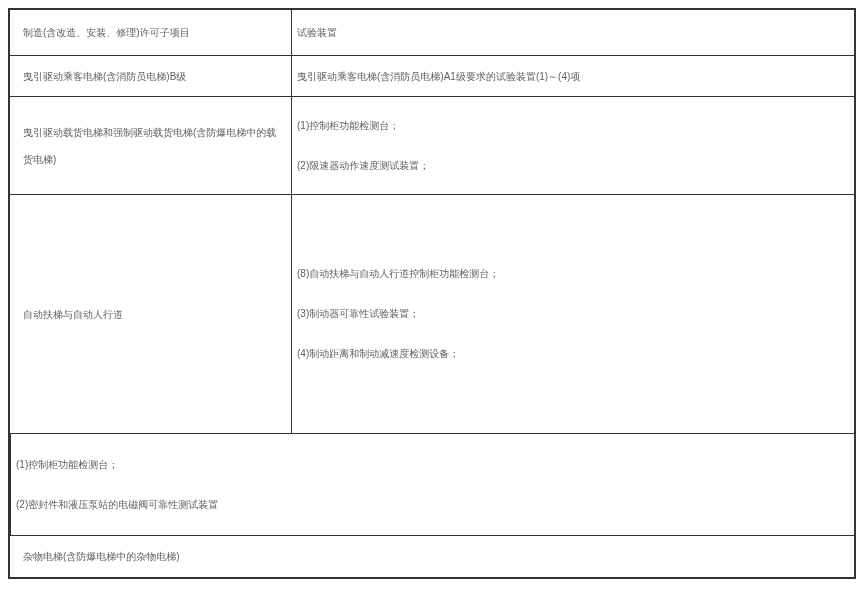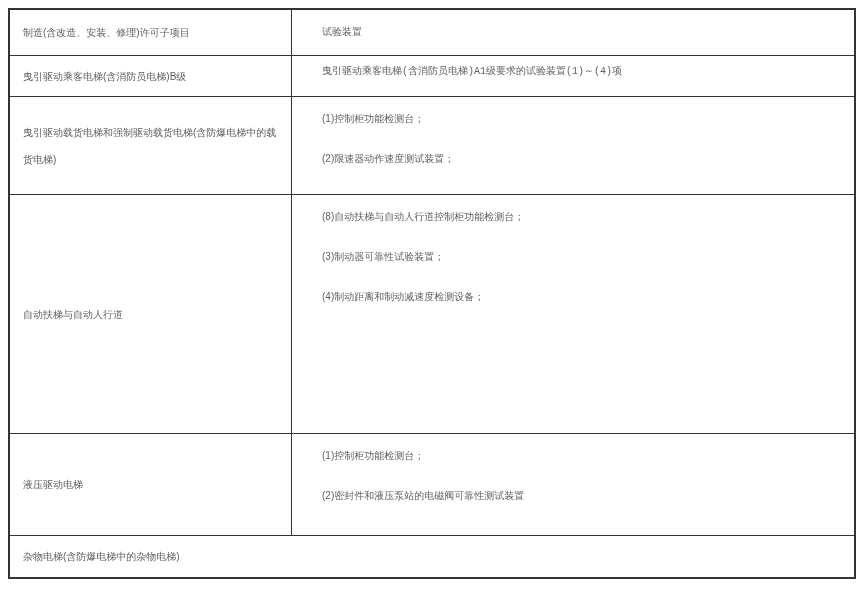--- a/index.html
+++ b/index.html
@@ -37,31 +37,32 @@
     box-sizing: border-box;
     padding: 6px 13px;
     display: flex;
     align-items: center;
     line-height: 27px;
   }
   .c2 {
     flex: 1 1 auto;
     box-sizing: border-box;
     border-left: 1px solid #333333;
-    padding: 2px 30px;
+    padding: 2px 5px;
     display: flex;
     flex-direction: column;
+    justify-content: center;
     line-height: 27px;
   }
   .c2 p {
     margin: 0;
     line-height: 40px;
     white-space: nowrap;
   }
-  .single .c2 p { line-height: 27px; font-family: Liberation Mono, monospace; }
+  .single .c2 p { line-height: 27px; }
   .h-header { min-height: 45px; }
   .h-r1 { min-height: 40px; }
   .h-r2 { min-height: 97px; }
   .h-r3 { min-height: 238px; }
   .h-r4 { min-height: 101px; }
   .h-r5 { min-height: 41px; }
 </style>
 </head>
 <body>
 
@@ -101,23 +102,20 @@
         <span>自动扶梯与自动人行道</span>
       </div>
       <div class="c2">
         <p>(8)自动扶梯与自动人行道控制柜功能检测台；</p>
         <p>(3)制动器可靠性试验装置；</p>
         <p>(4)制动距离和制动减速度检测设备；</p>
       </div>
     </div>
 
     <div class="row h-r4">
-      <div class="c1">
-        <span>液压驱动电梯</span>
-      </div>
       <div class="c2">
         <p>(1)控制柜功能检测台；</p>
         <p>(2)密封件和液压泵站的电磁阀可靠性测试装置</p>
       </div>
     </div>
 
     <div class="row h-r5 single">
       <div class="c1">
         <span>杂物电梯(含防爆电梯中的杂物电梯)</span>
       </div>

